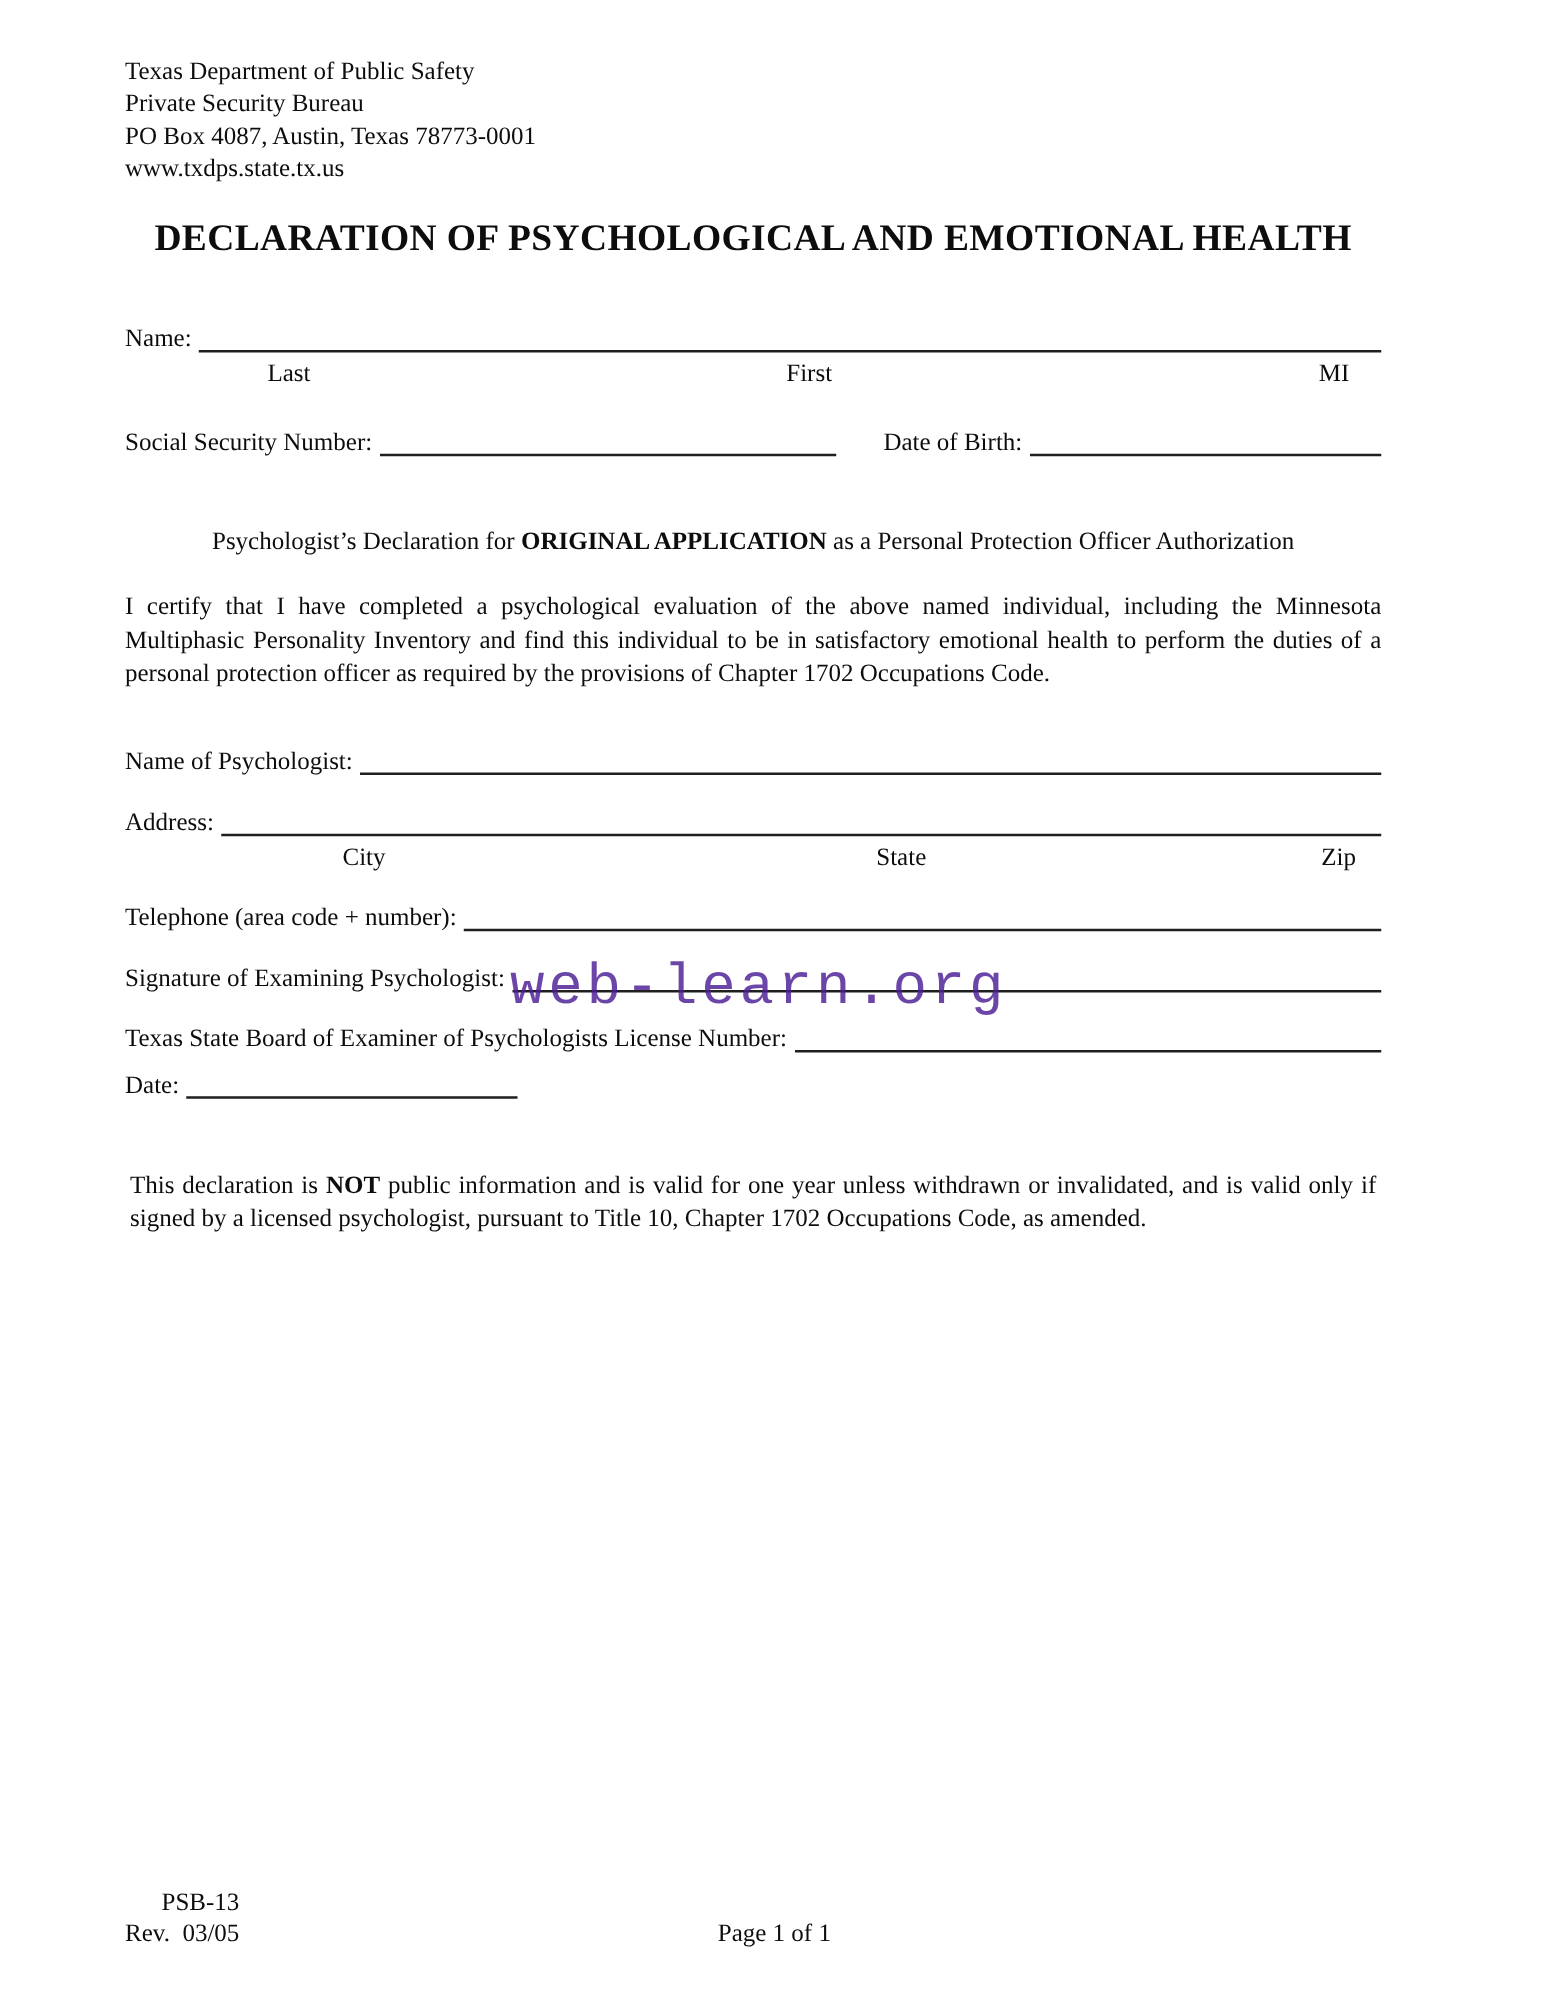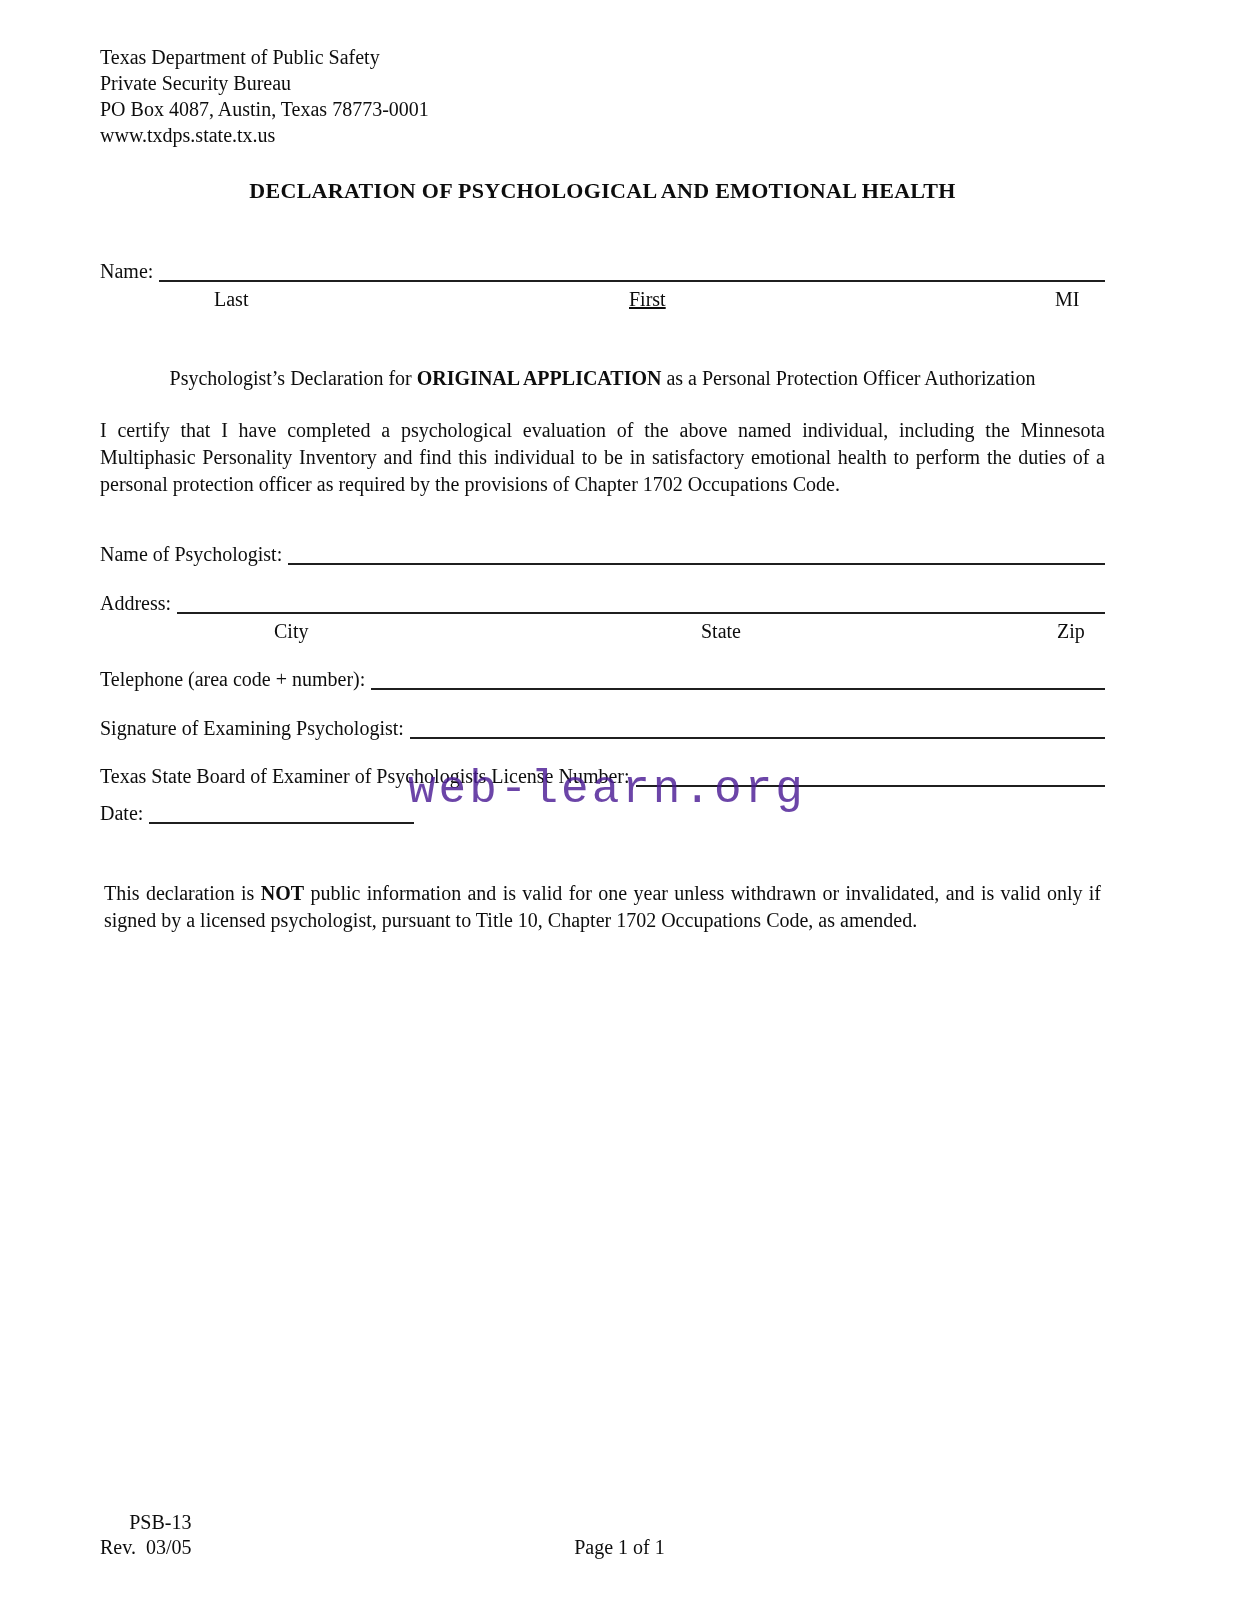--- a/index.html
+++ b/index.html
@@ -9,32 +9,32 @@
     background:#ffffff;
     color:#0d0d0d;
     font-family:"Liberation Serif", serif;
     font-size:20px;
     box-sizing:border-box;
     padding:44px 134px 0 100px;
     overflow:hidden;
   }
   .header { line-height:26px; }
   .title {
-    text-align:center; font-size:22px; font-weight:bold;
+    text-align:center; font-size:30px; font-weight:bold;
     margin:30px 0 0; line-height:26px; letter-spacing:0.3px;
   }
   .row { display:flex; align-items:flex-end; line-height:27px; }
   .lbl { white-space:nowrap; }
   .line { border-bottom:2px solid #1f1f1f; margin:0 0 3px 6px; height:20px; }
   .fill { flex:1 1 auto; }
   .name-row { margin-top:54px; }
   .sublabels { position:relative; height:28px; line-height:28px; }
   .sub { position:absolute; top:0;margin-left:29px; }
   .sub-last  { left:85px; }
-  .sub-first { left:500px;text-decoration:underline; }
+  .sub-first { left:500px; }
   .sub-mi    { left:926px; }
   .sub-city  { left:145px; }
   .sub-state { left:572px; }
   .sub-zip   { left:928px; }
   .ssn-row { margin-top:28px; }
   .ssn-line { width:365px; }
   .ssn-gap { width:38px; }
   .decl-intro { margin:52px 0 0; text-align:center; line-height:27px; }
   .certify { margin:25px 0 0; text-align:justify; line-height:27px; }
   .psy-name-row { margin-top:43px; }
@@ -74,20 +74,27 @@
   <div class="row name-row">
     <span class="lbl">Name:</span>
     <span class="line fill"></span>
   </div>
   <div class="sublabels">
     <span class="sub sub-last">Last</span>
     <span class="sub sub-first">First</span>
     <span class="sub sub-mi">MI</span>
   </div>
 
+  <div class="row ssn-row">
+    <span class="lbl">Social Security Number:</span>
+    <span class="line ssn-line"></span>
+    <span class="ssn-gap"></span>
+    <span class="lbl">Date of Birth:</span>
+    <span class="line fill"></span>
+  </div>
 
   <p class="decl-intro"><span>Psychologist’s Declaration for </span><b>ORIGINAL APPLICATION</b><span> as a Personal Protection Officer Authorization</span></p>
 
   <p class="certify">I certify that I have completed a psychological evaluation of the above named individual, including the Minnesota Multiphasic Personality Inventory and find this individual to be in satisfactory emotional health to perform the duties of a personal protection officer as required by the provisions of Chapter 1702 Occupations Code.</p>
 
   <div class="row psy-name-row">
     <span class="lbl">Name of Psychologist:</span>
     <span class="line fill"></span>
   </div>
 

